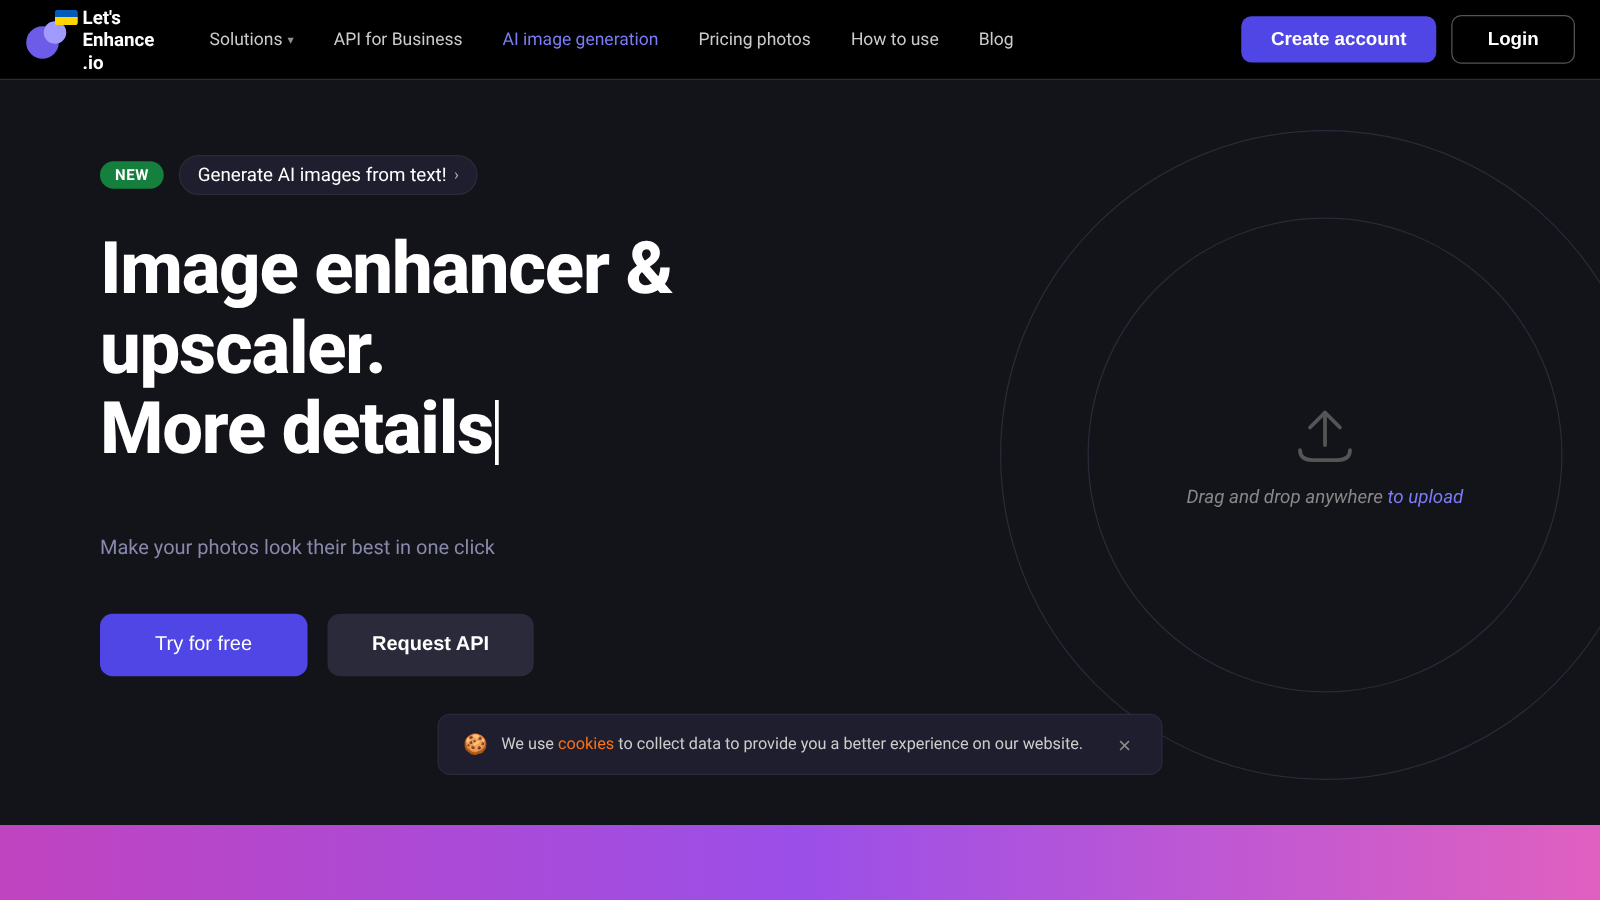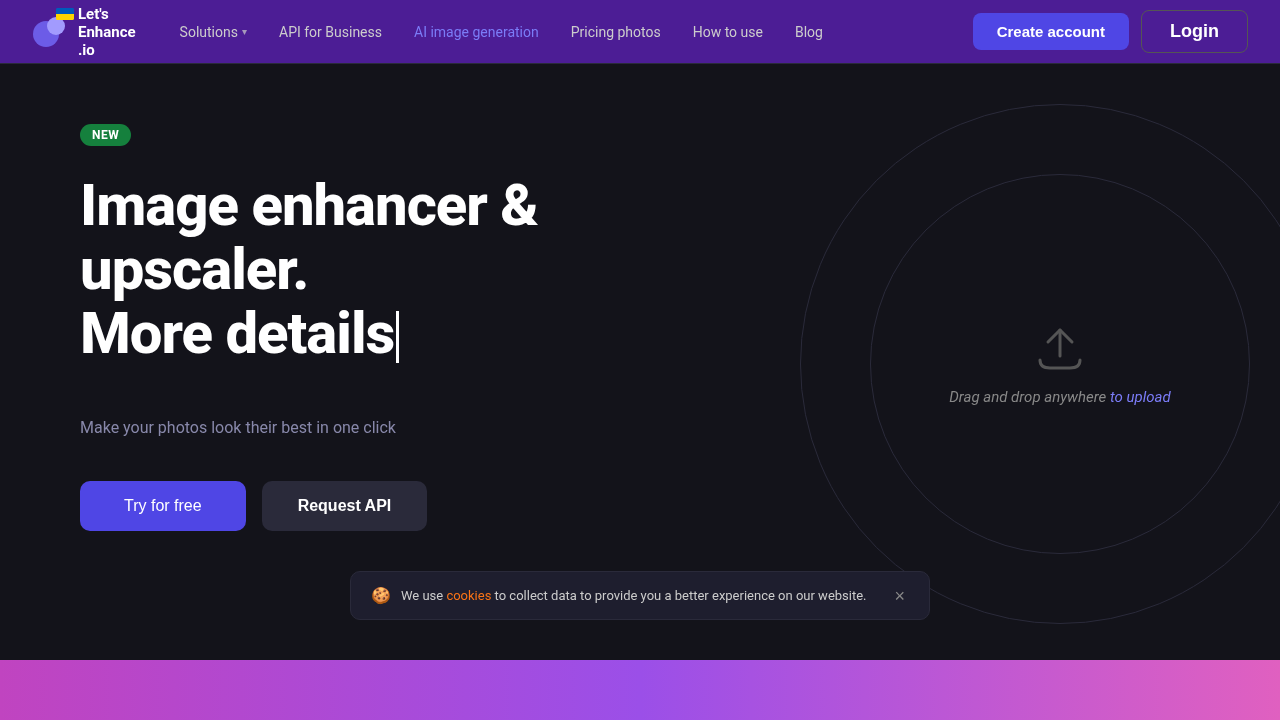--- a/index.html
+++ b/index.html
@@ -11,23 +11,23 @@
       height: 720px;
       overflow: hidden;
       position: relative;
     }
 
     
     .navbar {
       display: flex;
       align-items: center;
       justify-content: space-between;
-      padding: 0 32px;
+      padding: 0 20px;
       height: 64px;
-      background: #4c1d95;
+      background: #000000;
       border-bottom: 1px solid #2a2a3a;
       position: relative;
       z-index: 10;
     }
     .nav-left {
       display: flex;
       align-items: center;
       gap: 32px;
     }
     .logo {
@@ -83,21 +83,21 @@
       font-weight: 600;
       cursor: pointer;
       white-space: nowrap;
     }
     .btn-login {
       background: transparent;
       color: #fff;
       border: 1.5px solid #555;
       padding: 10px 28px;
       border-radius: 8px;
-      font-size: 18px;
+      font-size: 15px;
       font-weight: 600;
       cursor: pointer;
     }
 
     
     .hero {
       position: relative;
       width: 100%;
       height: calc(720px - 64px);
       background: #13131a;
@@ -364,20 +364,24 @@
           <span>Drag and drop anywhere </span><a href="#">to upload</a>
         </p>
       </div>
     </div>
   </div>
 
   <div class="hero-content">
 
     <div class="new-badge-row">
       <span class="new-badge">NEW</span>
+      <span class="new-badge-text">
+        <span>Generate AI images from text!</span>
+        <span class="arrow">›</span>
+      </span>
     </div>
 
     <h1 class="hero-title">
       <span>Image enhancer &amp; upscaler.</span><br>
       <span>More details</span><span class="cursor-bar"></span>
     </h1>
 
     <p class="hero-subtitle">
       <br>
       <span>Make your photos look their best in one click</span>

